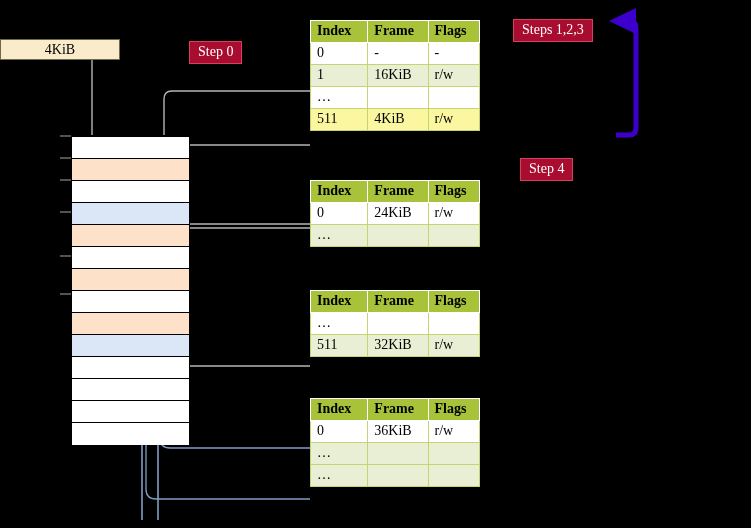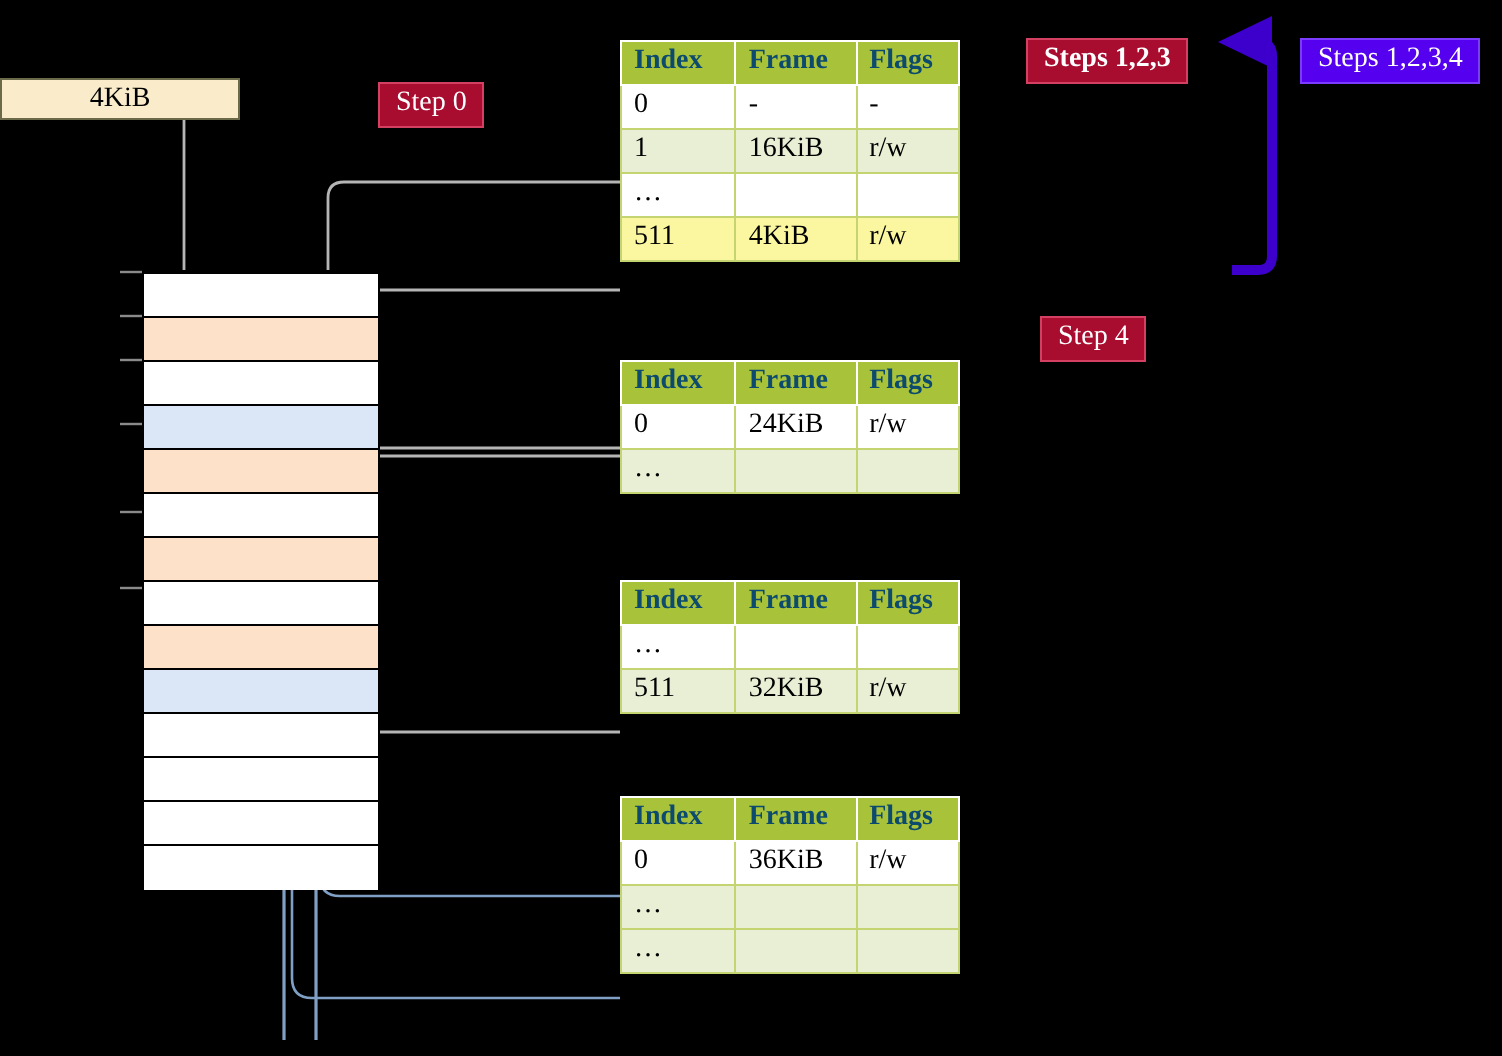--- a/index.html
+++ b/index.html
@@ -59,21 +59,21 @@
   }
   .badge-crimson {
     background: #a80c2e;
     border: 1px solid #d44062;
   }
   .badge-blue {
     background: #5500ee;
     border: 1px solid #7b3cff;
   }
   #badge-step0   { left: 189px; top: 41px; text-align: right; }
-  #badge-step123 { left: 513px; top: 19px; font-weight: bold; }
+  #badge-step123 { left: 513px; top: 19px; }
   #badge-step1234{ left: 650px; top: 19px; }
   #badge-step4   { left: 520px; top: 158px; }
 
   
   .memory {
     position: absolute;
     left: 71px;
     top: 135px;
     width: 119px;
     height: 280px;
@@ -96,21 +96,21 @@
   
   .ptable {
     position: absolute;
     border-collapse: collapse;
     font-size: 14px;
     background: #ffffff;
     border: 1px solid #6b8a1e;
   }
   .ptable th {
     background: #a8c23a;
-    color: #0c4a6e;
+    color: #000000;
     font-weight: bold;
     text-align: left;
     padding: 2px 6px 3px 6px;
     border: 1px solid #ffffff;
     font-size: 14px;
   }
   .ptable td {
     padding: 2px 6px 3px 6px;
     border: 1px solid #c3d470;
     color: #000000;
@@ -207,21 +207,20 @@
       <path d="M616,135 L629,135 Q636,135 636,128 L636,28 Q636,21 629,21 L624,21" stroke="#3d00cc" stroke-width="5" fill="none" stroke-linecap="butt" marker-end="url(#ah-purple)"></path>
     </g>
   </svg>
 
   <div class="kib-box">
     <span>4KiB</span>
   </div>
 
   <div id="badge-step0" class="badge badge-crimson">Step 0</div>
   <div id="badge-step123" class="badge badge-crimson">Steps 1,2,3</div>
-  <div id="badge-step1234" class="badge badge-blue">Steps 1,2,3,4</div>
   <div id="badge-step4" class="badge badge-crimson">Step 4</div>
 
   <div class="memory" id="memory-column">
       <div class="mem-cell"></div>
       <div class="mem-cell peach"></div>
       <div class="mem-cell"></div>
       <div class="mem-cell blue"></div>
       <div class="mem-cell peach"></div>
       <div class="mem-cell"></div>
       <div class="mem-cell peach"></div>

